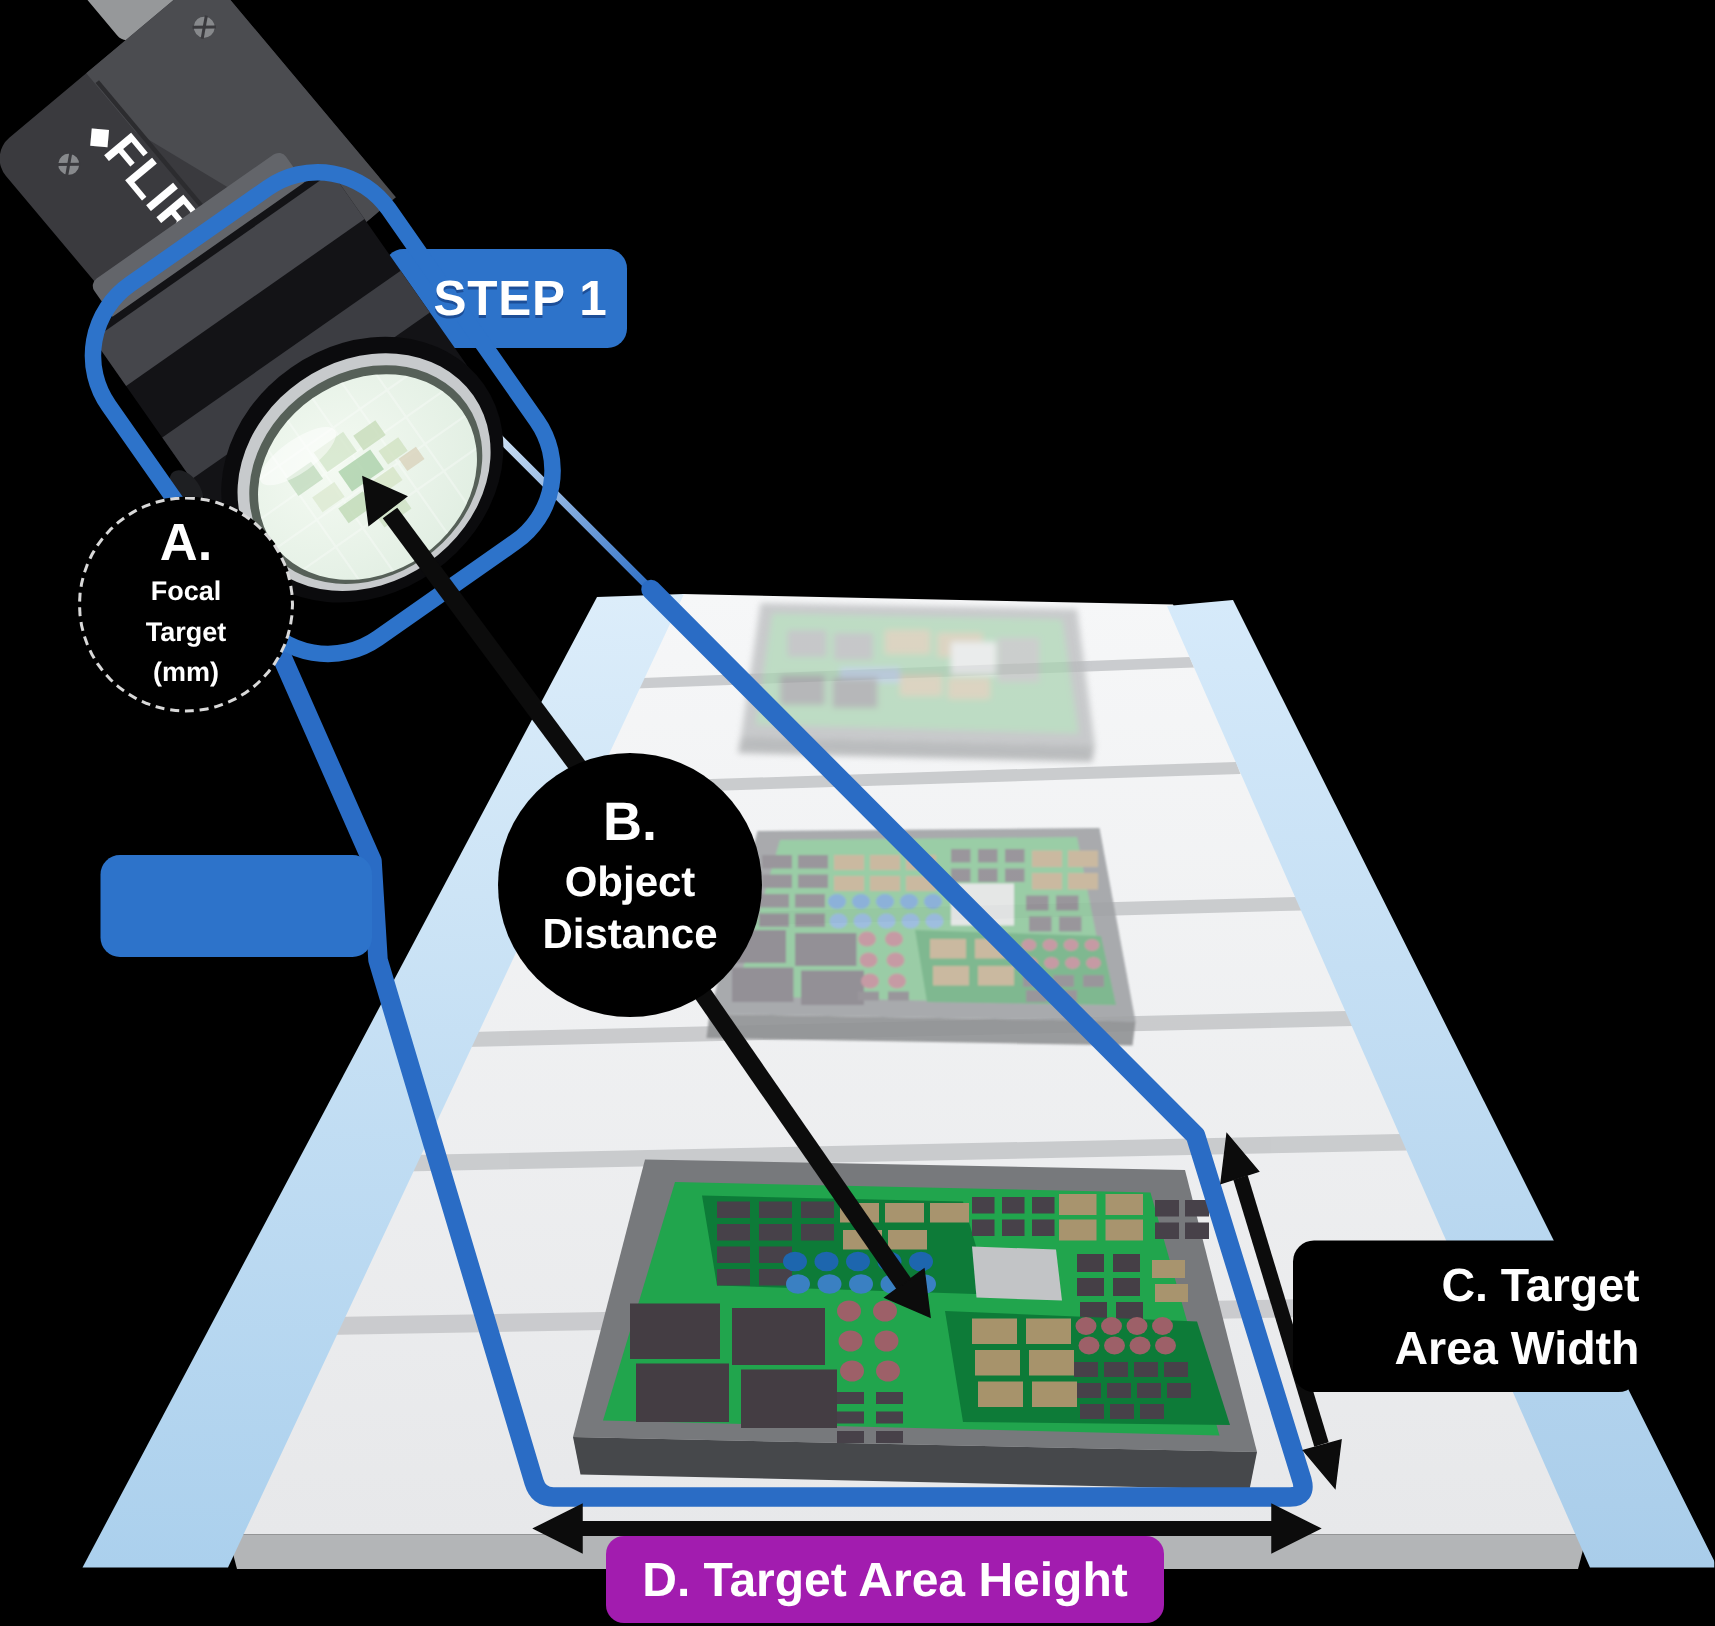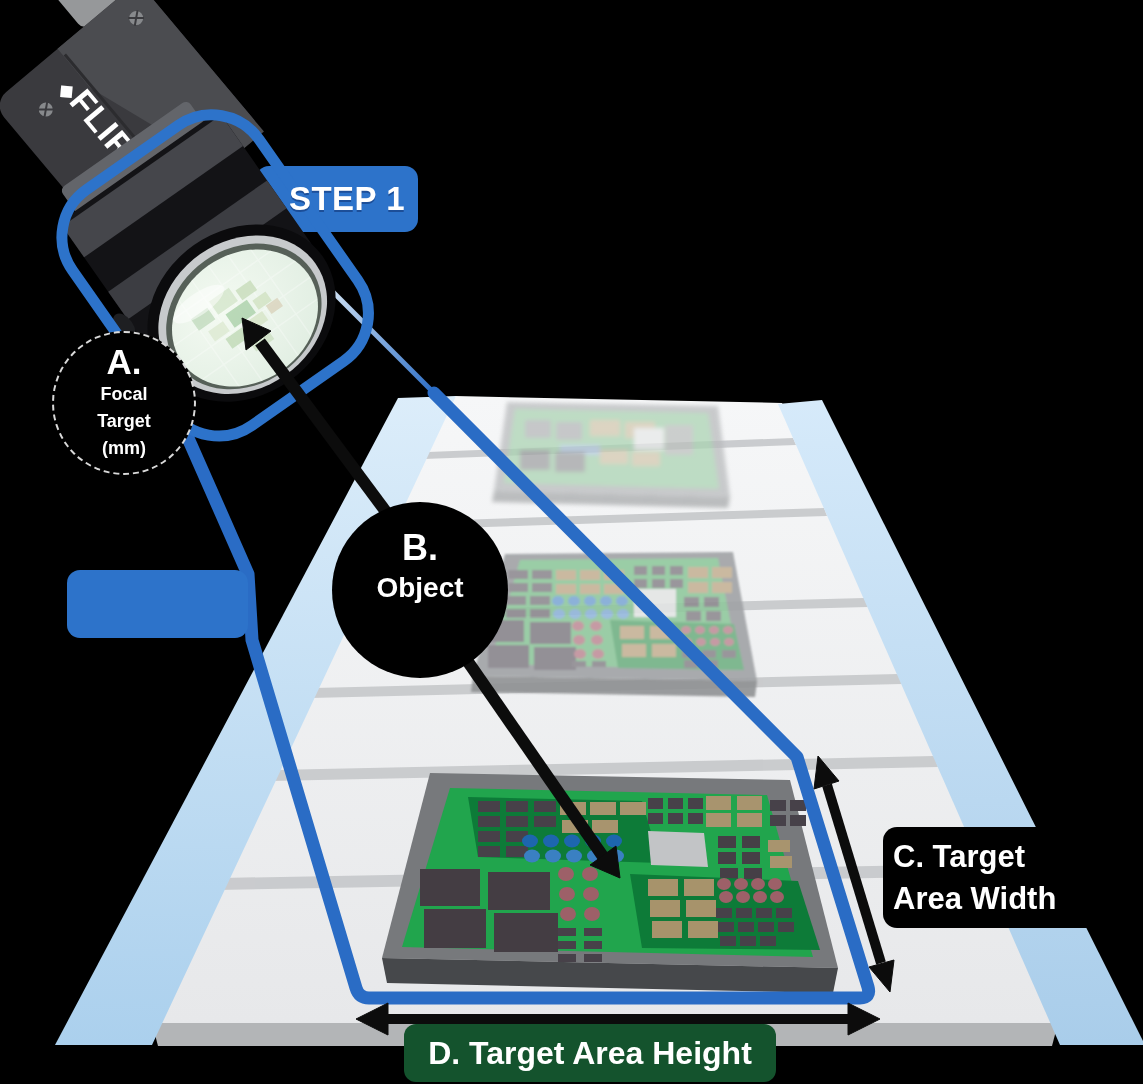--- a/index.html
+++ b/index.html
@@ -13,23 +13,23 @@
   #step2-label{left:67px;top:570px;width:181px;height:68px;font-size:33px;letter-spacing:.5px;
                text-shadow:0 2px 0 rgba(14,48,112,.55);}
   .callout-circle{position:absolute;background:#000;border-radius:50%;text-align:center;
                   box-sizing:border-box;color:#fff;font-weight:bold;z-index:40;}
   #callout-a{left:52px;top:331px;width:144px;height:144px;border:2px dashed #d9d9d9;padding-top:10px;}
   #callout-a .letter{font-size:35px;line-height:38px;}
   #callout-a .line{font-size:18px;line-height:27px;}
   #callout-b{left:332px;top:502px;width:176px;height:176px;padding-top:24px;}
   #callout-b .letter{font-size:36px;line-height:44px;}
   #callout-b .line{font-size:28px;line-height:35px;}
-  #callout-c{left:883px;top:827px;width:231px;height:101px;background:#000;border-radius:14px;
-             box-sizing:border-box;padding:9px 0 12px 10px;font-size:31px;line-height:42px;}
-  #callout-d{left:404px;top:1024px;width:372px;height:58px;background:#14532d;border-radius:12px;font-size:32px;}
+  #callout-c{left:862px;top:827px;width:231px;height:101px;background:#000;border-radius:14px;
+             box-sizing:border-box;padding:9px 0 12px 10px;font-size:31px;line-height:42px;text-align:right;}
+  #callout-d{left:404px;top:1024px;width:372px;height:58px;background:#a21caf;border-radius:12px;font-size:32px;}
   #camera-layer{z-index:30;}
   #scene-layer{z-index:10;}
 </style>
 </head>
 <body>
 
 <div id="stage">
 
 <svg id="scene-layer" width="1143" height="1084" viewBox="0 0 1143 1084">
   <defs>
@@ -413,20 +413,21 @@
 <div class="callout-circle" id="callout-a">
   <div class="letter">A.</div>
   <div class="line">Focal</div>
   <div class="line">Target</div>
   <div class="line">(mm)</div>
 </div>
 
 <div class="callout-circle" id="callout-b">
   <div class="letter">B.</div>
   <div class="line">Object</div>
+  <div class="line">Distance</div>
 </div>
 
 <div class="lbl" id="callout-c">
   <div>C. Target</div>
   <div>Area Width</div>
 </div>
 
 <div class="lbl flexc" id="callout-d">
   <span>D. Target Area Height</span>
 </div>

